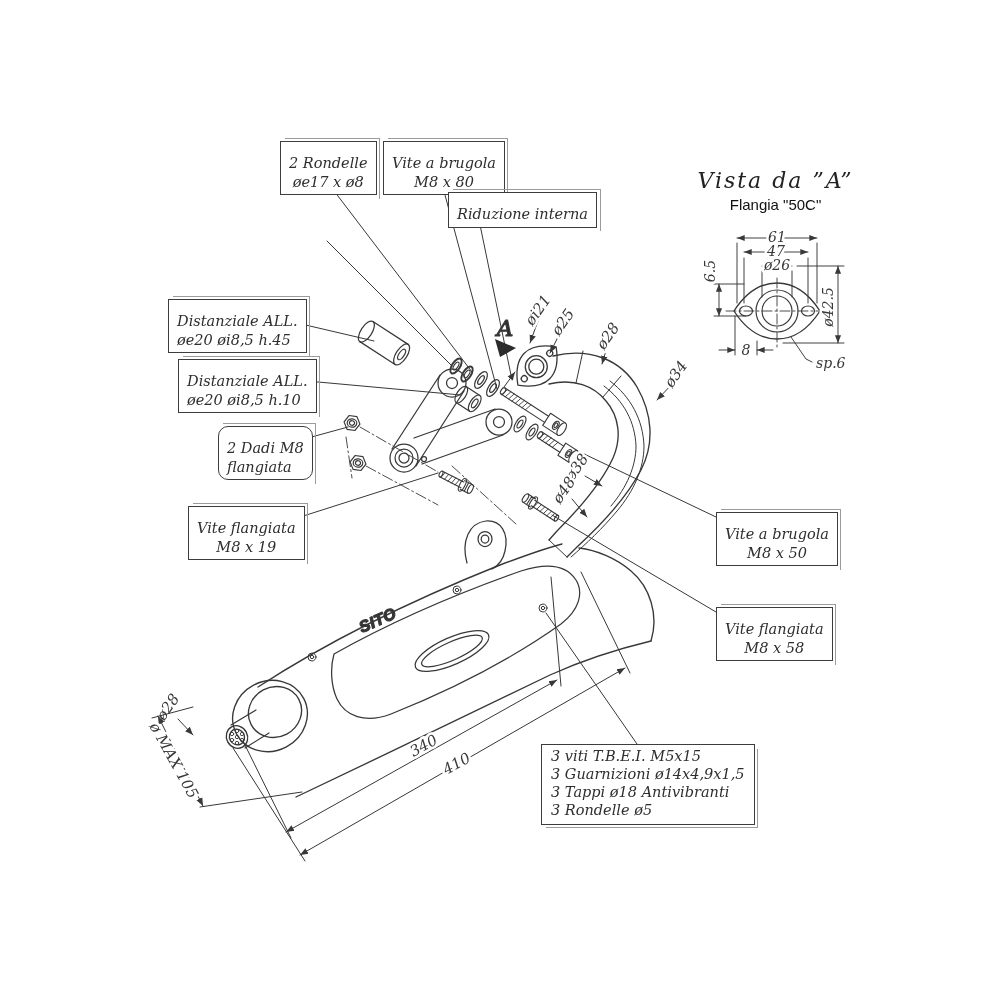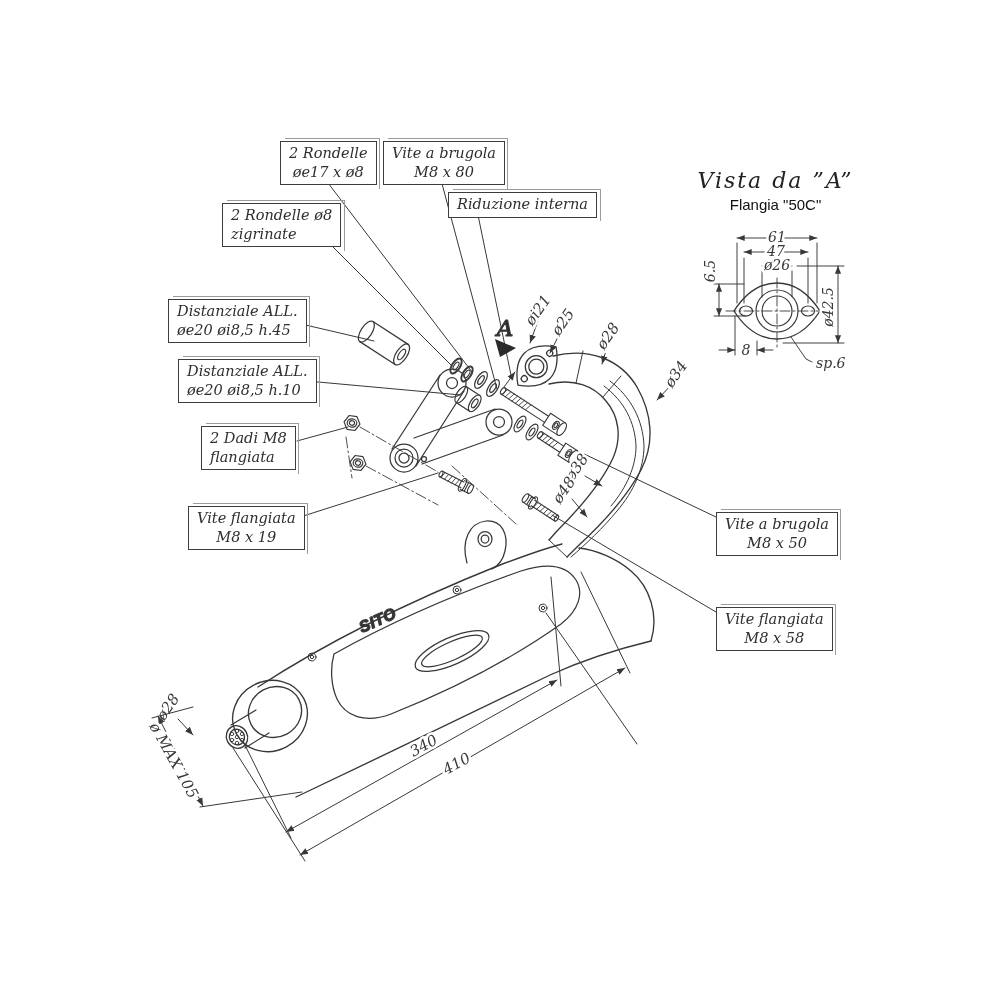--- a/index.html
+++ b/index.html
@@ -1,20 +1,20 @@
 <!DOCTYPE html>
 <html><head>
 <meta charset="utf-8">
 <style>
   html,body{margin:0;padding:0;background:#fff;}
   #stage{position:relative;width:1000px;height:1000px;background:#ffffff;overflow:hidden;
          font-family:"DejaVu Serif", serif;color:#383838;}
   #art{position:absolute;left:0;top:0;}
   .callout{position:absolute;background:#fff;border:1.4px solid #3d3d3d;
-           padding:2px 8px 3px 8px;font-style:italic;font-size:14.5px;line-height:1.28;
+           padding:12px 8px 3px 8px;font-style:italic;font-size:14.5px;line-height:1.28;
            text-align:center;white-space:nowrap;color:#2e2e2e;z-index:5;}
   .callout::after{content:"";position:absolute;left:4px;top:-4.5px;right:-4.5px;bottom:-4.5px;
            border:1.2px solid #9b9b9b;border-left:none;border-bottom:none;
            border-right:1.2px solid #9b9b9b;pointer-events:none;}
   .callout span{display:block;}
   .callout span:empty{display:none;}
   .align-left{text-align:left;}
   .parts-box{position:absolute;background:#fff;border:1.4px solid #3d3d3d;
            padding:3px 9px 4px 9px;font-style:italic;font-size:14.5px;line-height:1.24;
            text-align:left;white-space:nowrap;color:#2e2e2e;z-index:5;}
@@ -309,43 +309,45 @@
     <span>øe17 x ø8</span>
   </div>
   <div class="callout" style="left:383px;top:141px;">
     <span>Vite a brugola</span>
     <span>M8 x 80</span>
   </div>
   <div class="callout" style="left:448px;top:192px;">
     <span>Riduzione interna</span>
 
   </div>
-  <div class="callout align-left" style="left:222px;top:203px;">
-    <span>2 Rondelle ø8</span>
-    <span>zigrinate</span>
-  </div>
   <div class="callout align-left" style="left:168px;top:299px;">
     <span>Distanziale ALL.</span>
     <span>øe20 øi8,5 h.45</span>
   </div>
   <div class="callout align-left" style="left:178px;top:359px;">
     <span>Distanziale ALL.</span>
     <span>øe20 øi8,5 h.10</span>
   </div>
-  <div class="callout align-left" style="left:201px;top:426px;">
+  <div class="callout align-left" style="left:218px;top:426px;border-radius:10px;">
     <span>2 Dadi M8</span>
     <span>flangiata</span>
   </div>
   <div class="callout" style="left:188px;top:506px;">
     <span>Vite flangiata</span>
     <span>M8 x 19</span>
   </div>
   <div class="callout" style="left:716px;top:512px;">
     <span>Vite a brugola</span>
     <span>M8 x 50</span>
   </div>
   <div class="callout" style="left:716px;top:607px;">
     <span>Vite flangiata</span>
     <span>M8 x 58</span>
   </div>
 
+  <div class="parts-box" style="left:541px;top:744px;">
+    <div>3 viti T.B.E.I. M5x15</div>
+    <div>3 Guarnizioni ø14x4,9x1,5</div>
+    <div>3 Tappi ø18 Antivibranti</div>
+    <div>3 Rondelle ø5</div>
+  </div>
 
 </div>
 
 </body></html>

